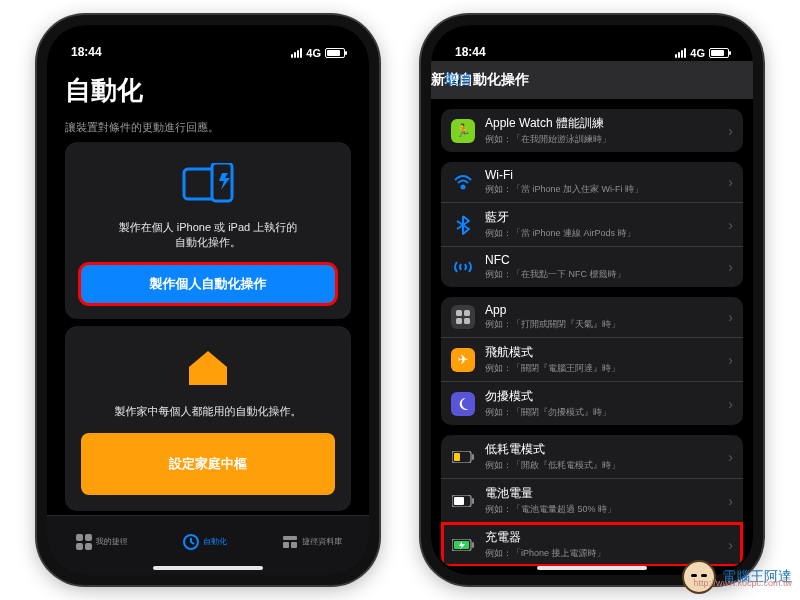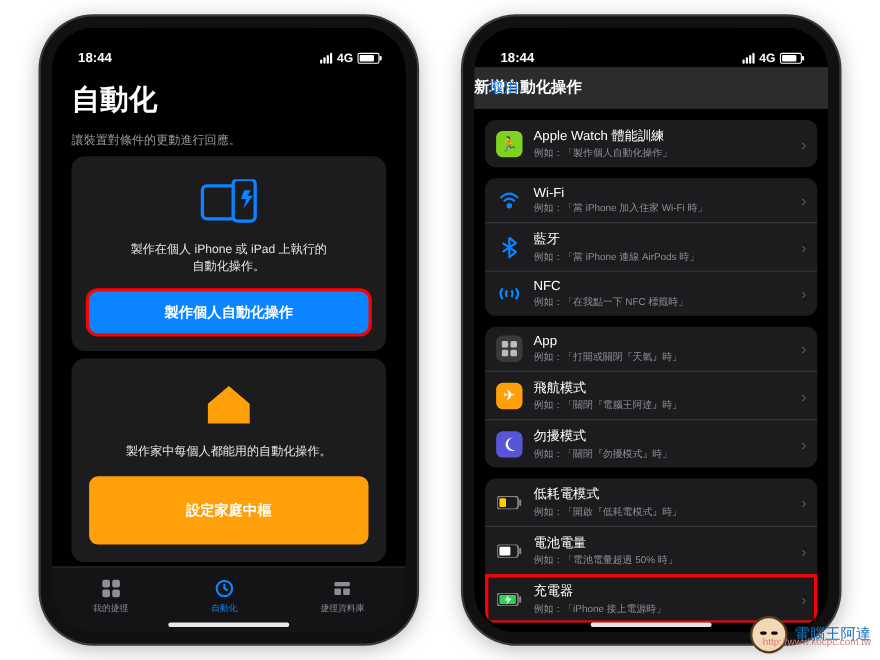--- a/index.html
+++ b/index.html
@@ -99,21 +99,21 @@
 
   .tabbar {
     height: 60px;
     background: #141416;
     display: flex;
     justify-content: space-around;
     align-items: center;
     padding-bottom: 8px;
     border-top: 1px solid #2a2a2c;
   }
-  .tab { display:flex; flex-direction:column; align-items:center; gap:2px; font-size:8px; color:#8e8e93; }
+  .tab { display:flex; flex-direction:row; align-items:center; gap:2px; font-size:8px; color:#8e8e93; }
   .tab.active { color:#0a84ff; }
   .tab-icon { width:20px; height:20px; display:flex; align-items:center; justify-content:center; }
   .home-ind { position:absolute; bottom:5px; left:50%; transform:translateX(-50%); width:110px; height:4px; background:#fff; border-radius:3px; opacity:.9; }
 
   
   .navbar {
     height: 38px;
     background: #2c2c2e;
     display: flex;
     align-items: center;
@@ -276,21 +276,21 @@
         <span>新增自動化操作</span>
       </div>
 
       <div class="list-wrap">
 
         <div class="section">
           <div class="row">
             <div class="row-icon" style="background:#7ed321">🏃</div>
             <div class="row-text">
               <div class="row-title">Apple Watch 體能訓練</div>
-              <div class="row-sub">例如：「製作個人自動化操作」</div>
+              <div class="row-sub">例如：「在我開始游泳訓練時」</div>
             </div>
             <span class="chev">›</span>
           </div>
         </div>
 
         <div class="section">
           <div class="row">
             <div class="row-icon" style="color:#0a84ff">
               <svg width="20" height="20" viewBox="0 0 20 20" fill="none" stroke="#0a84ff" stroke-width="2">
                   <path d="M2 8 q8 -8 16 0"></path>

